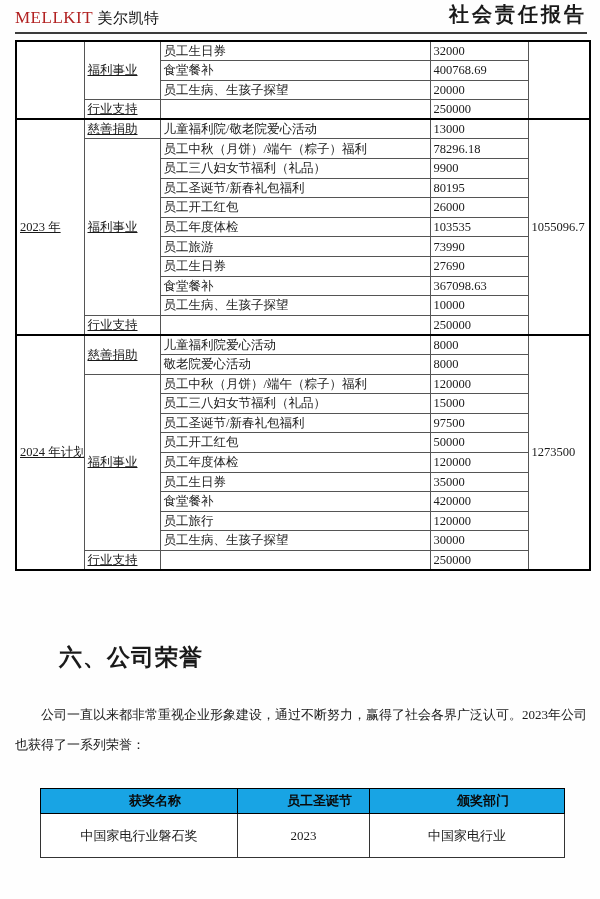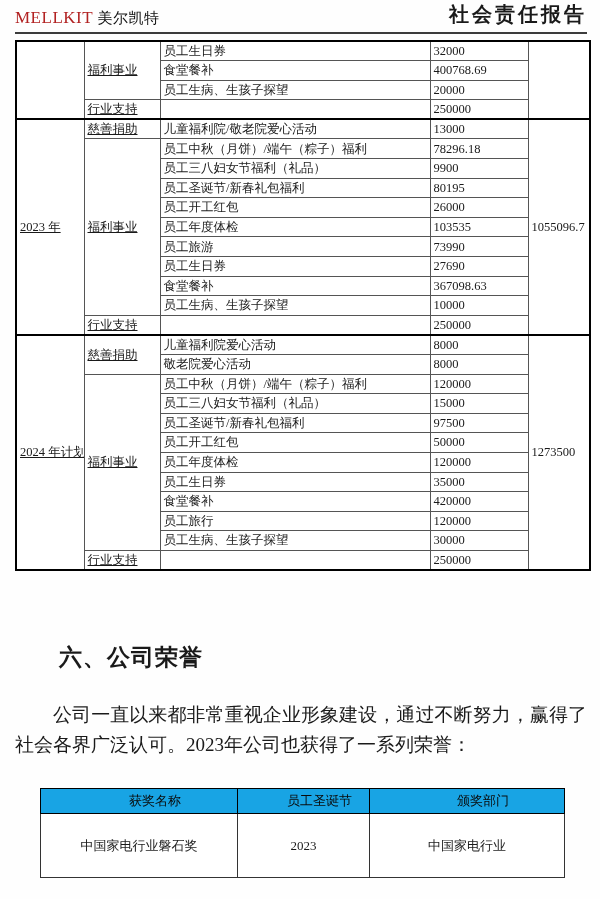--- a/index.html
+++ b/index.html
@@ -28,29 +28,29 @@
   table.welfare col.c-val   { width:98px; }
   table.welfare col.c-total { width:62px; }
   table.welfare tr.sec-top td { border-top:2px solid #000; }
   td.year-cell, td.cat-cell { font-size:13px;text-decoration:underline; }
   td.total-cell { padding:0 1px;border-radius:11px; }
 
   
   .sec-heading { position:absolute; top:642px; left:15px; font-size:23px;
     font-weight:bold; letter-spacing:1px;margin-left:44px; }
   .body-para { position:absolute; top:700px; left:15px; width:572px;
-    font-size:19px; line-height:30px; text-indent:2em; text-align:justify; }
+    font-size:13px; line-height:30px; text-indent:2em; text-align:justify; }
 
   table.honors { position:absolute; top:788px; left:40px; width:524px;
     border-collapse:collapse; table-layout:fixed; }
   table.honors col.h1 { width:197px; } table.honors col.h2 { width:132px; }
   table.honors col.h3 { width:195px; }
   table.honors th { background:var(--hdr-blue); border:1px solid #000;
-    height:25px; font-size:13px; font-weight:normal; color:#0a0a0a;padding-left:32px; }
-  table.honors td { border:1px solid #333; height:64px; text-align:center;
+    height:25px; font-size:13px; font-weight:bold; color:#0a0a0a;padding-left:32px; }
+  table.honors td { border:1px solid #333; height:44px; text-align:center;
     font-size:13px; background:#fff; }
 
   .page-footer { position:absolute; top:868px; left:0; width:100%;
     text-align:center; font-size:12px; }
 </style>
 </head>
 <body>
 
 <div class="page">
 

